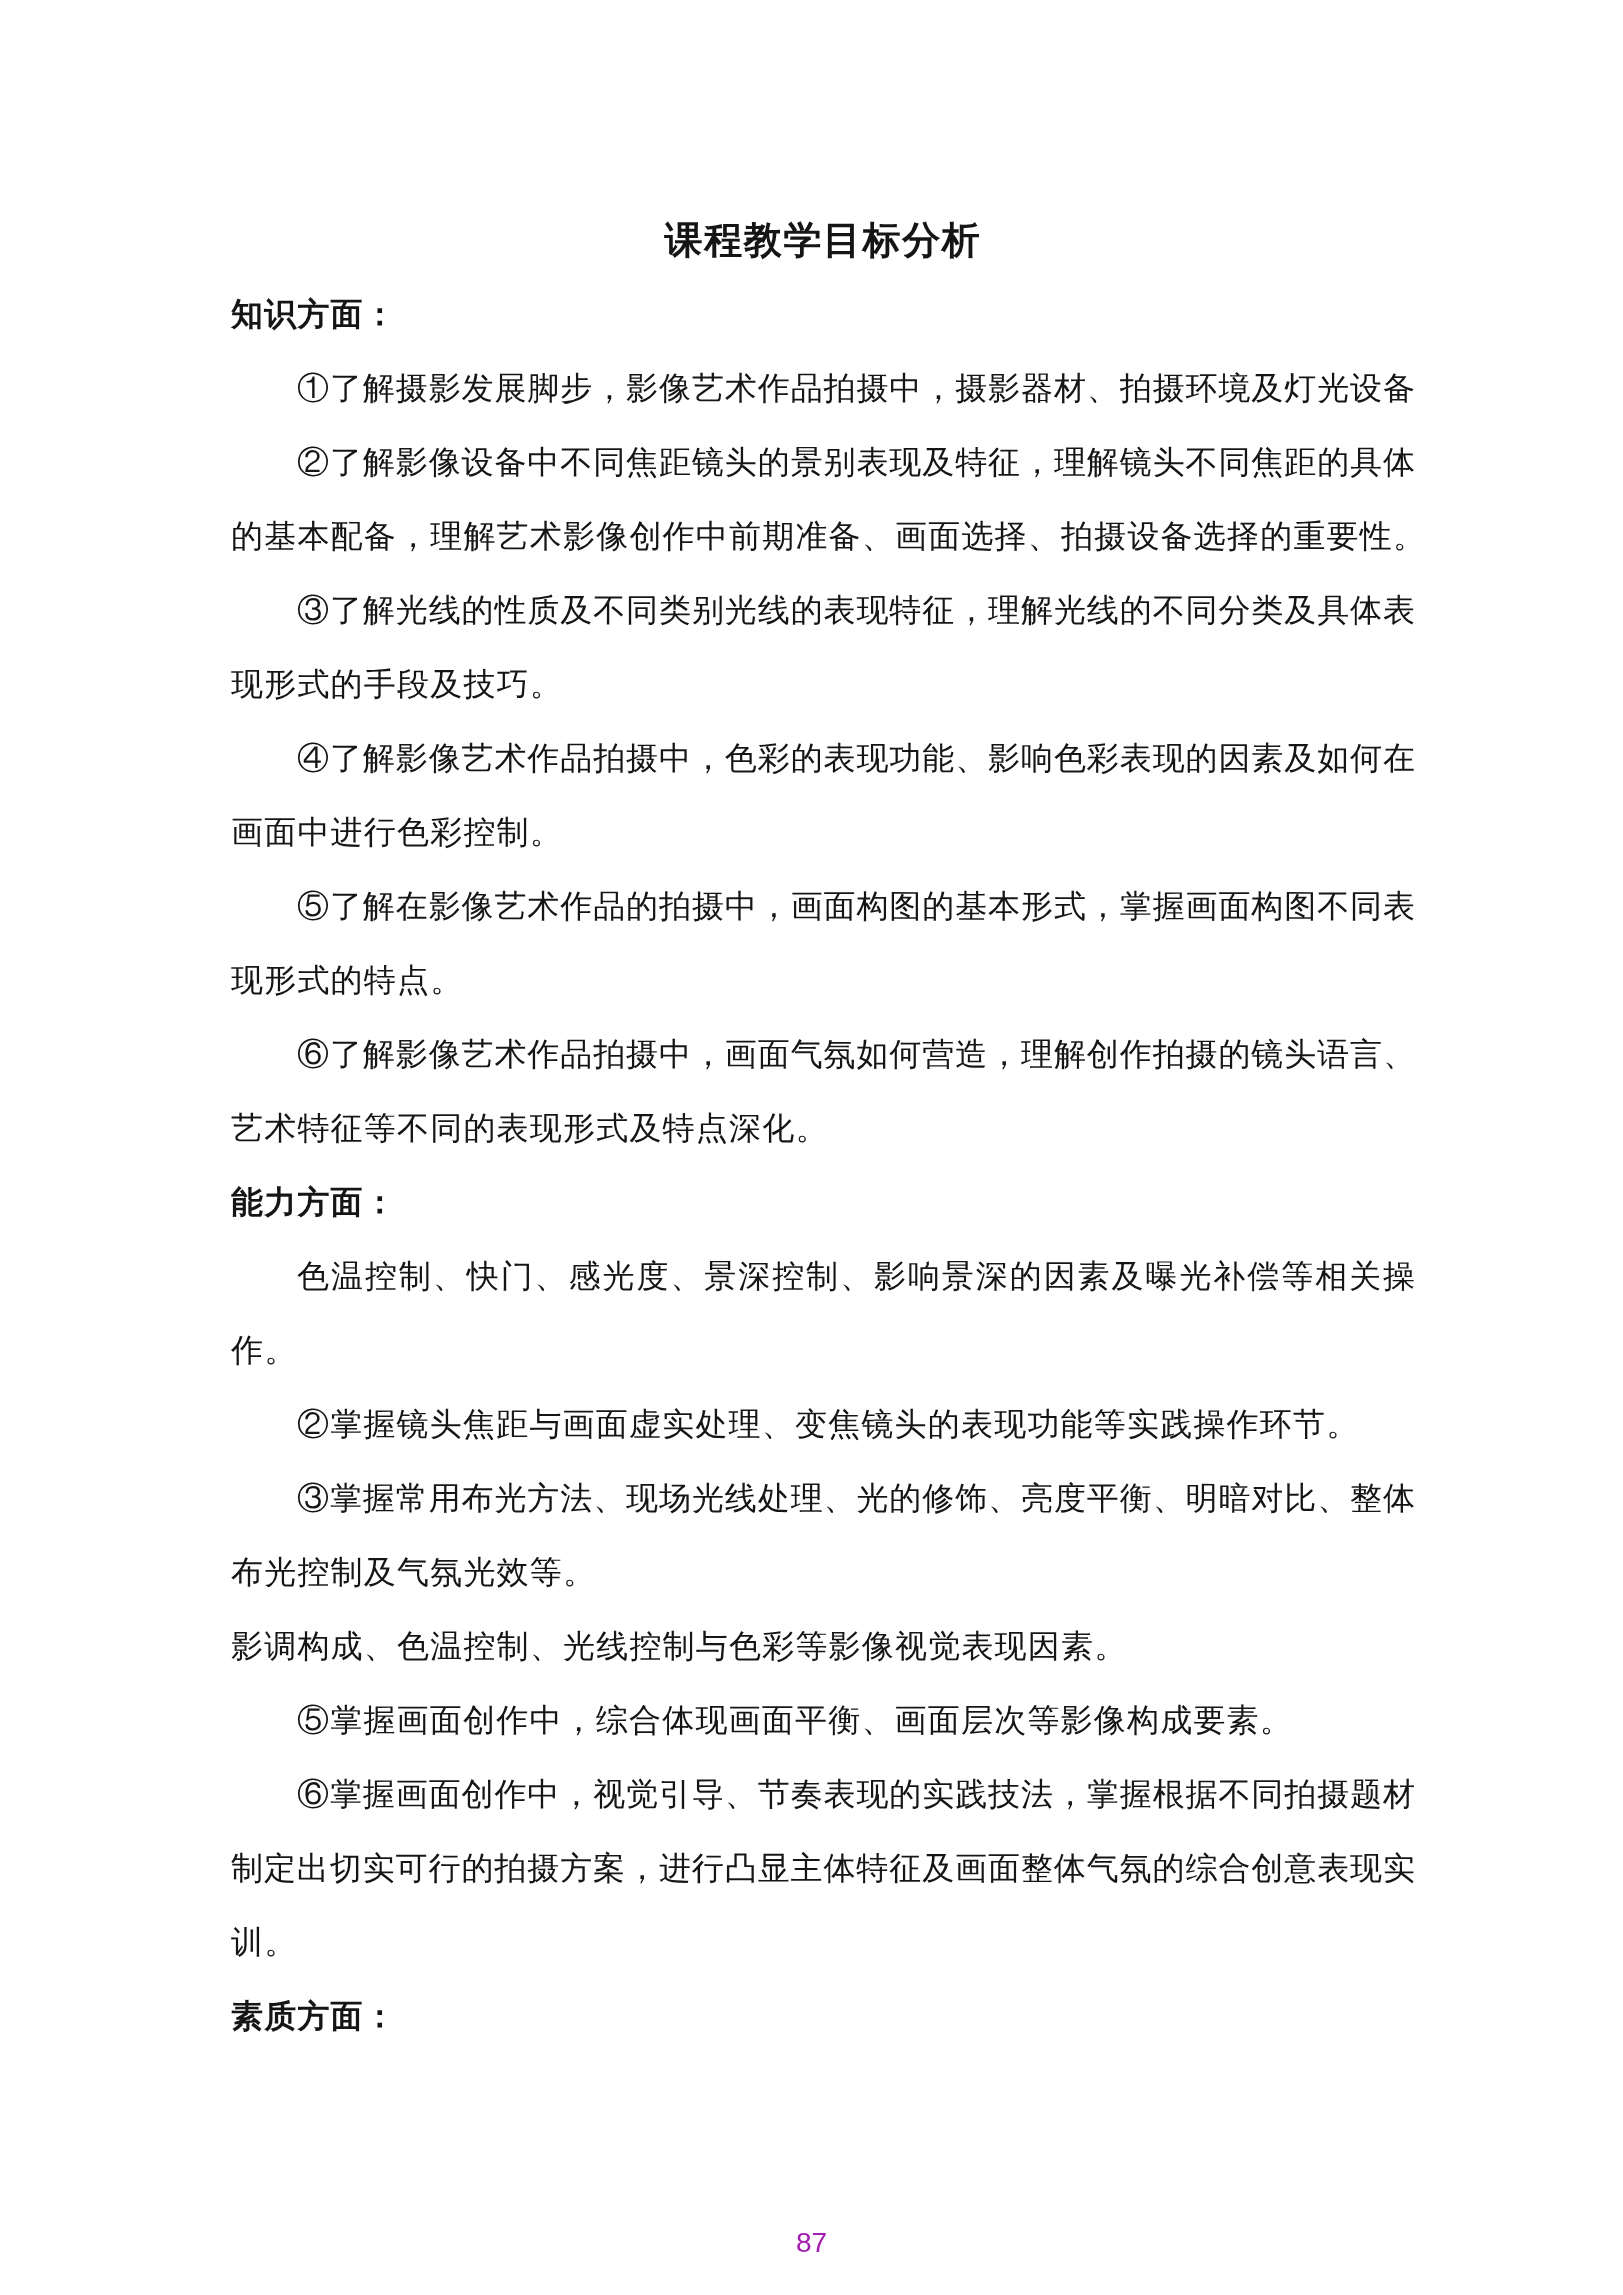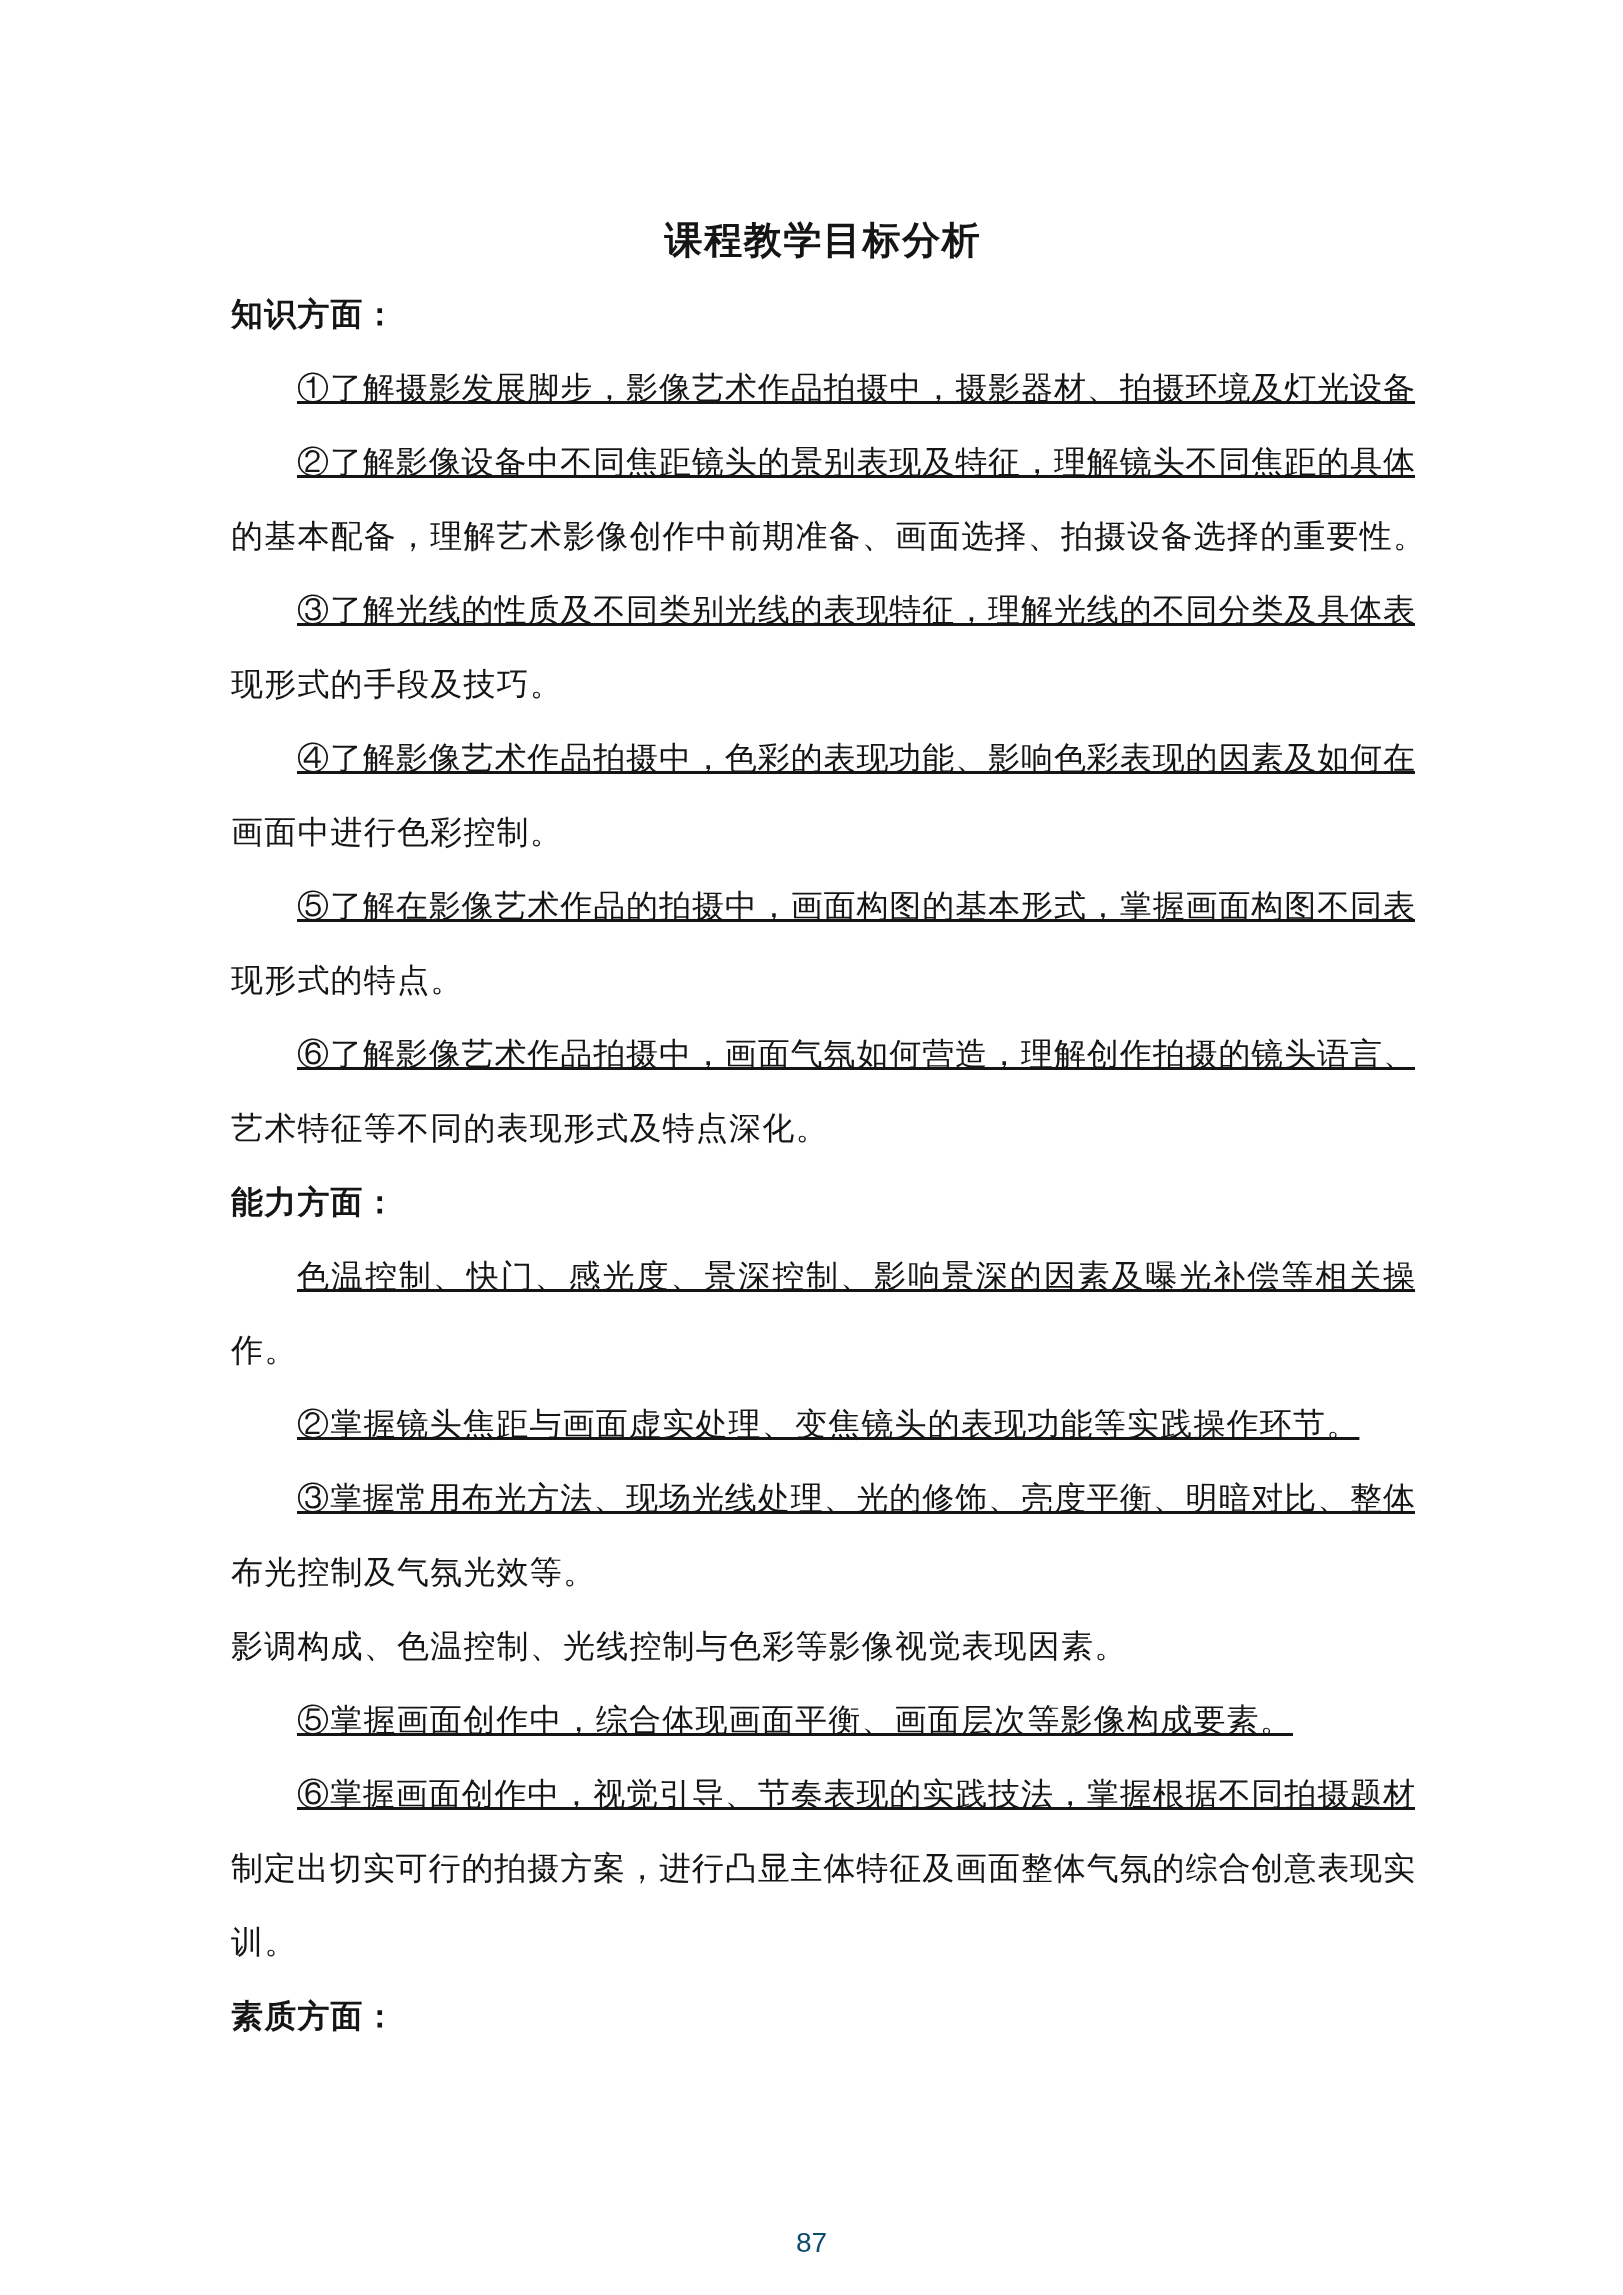--- a/index.html
+++ b/index.html
@@ -35,39 +35,38 @@
     font-size: 38px;
     font-weight: bold;
     text-align: center;
     letter-spacing: 1.6px;
   }
   .line.heading {
     font-weight: bold;
   }
   .line.indent {
     text-indent: 66px;
-    text-decoration: underline;
   }
   .line.fill {
     white-space: normal;
     letter-spacing: 0;
     text-align: justify;
     text-align-last: justify;
   }
   .page-number {
     position: absolute;
     top: 2219px;
     left: 0;
     right: 0;
     height: 48px;
     line-height: 48px;
     text-align: center;
     font-size: 28px;
     font-family: "Liberation Sans", "DejaVu Sans", sans-serif;
-    color: #0c4a6e;
+    color: #a21caf;
   }
 </style>
 </head>
 <body>
 
 <div class="page">
   <div class="content">
     <div class="line title-line">课程教学目标分析</div>
     <div id="lines-container">
         <div class="line heading">知识方面：</div>

